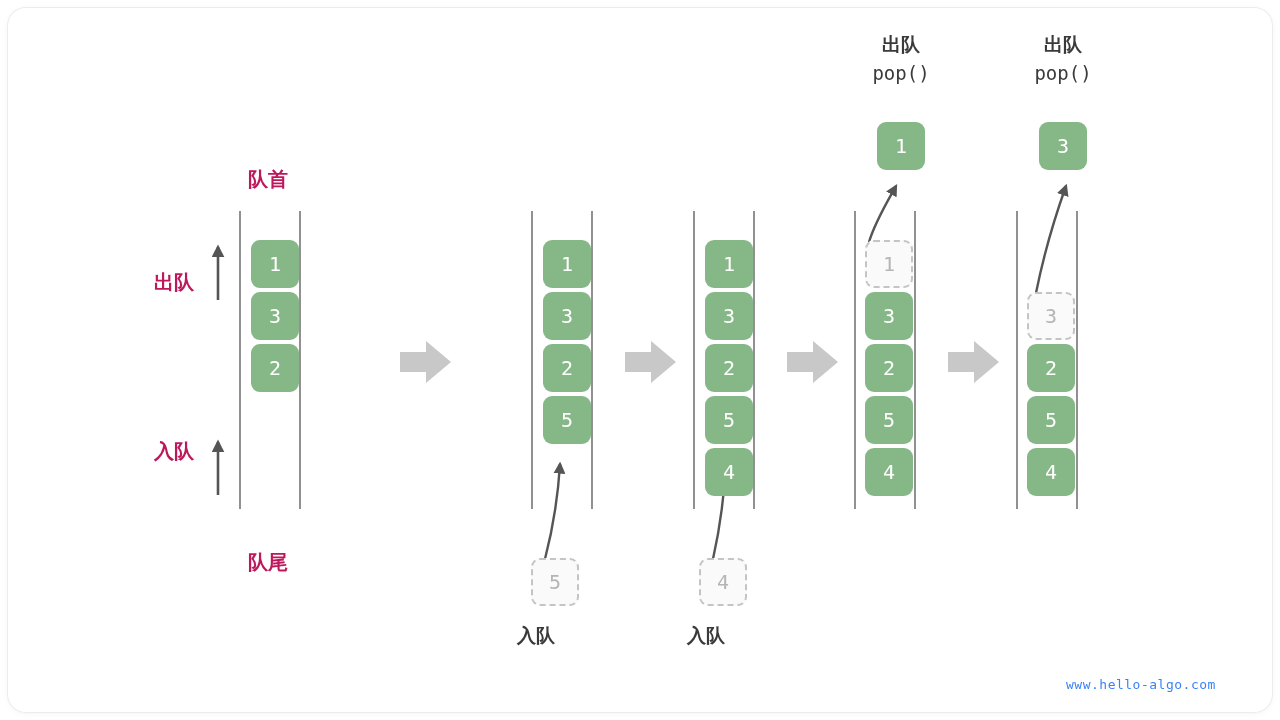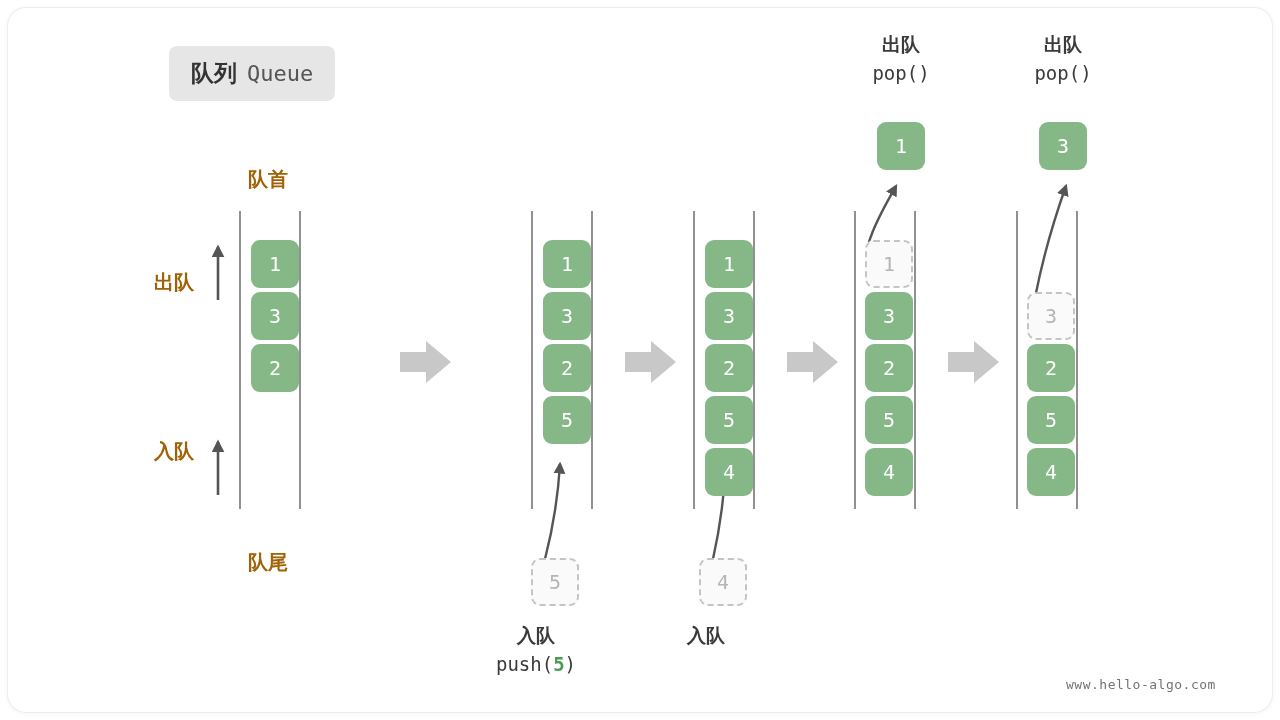--- a/index.html
+++ b/index.html
@@ -19,21 +19,21 @@
   
   #title-badge{
     position:absolute;left:161px;top:38px;
     padding:12px 22px;border-radius:8px;background:#e6e6e6;
     display:flex;align-items:baseline;gap:10px;white-space:nowrap;
   }
   #title-badge .cn{font-size:23px;font-weight:bold;color:#333;}
   #title-badge .en{font-size:22px;color:#555;font-family:"DejaVu Sans Mono","Liberation Mono",monospace;}
 
   
-  .cn-label{position:absolute;font-size:20px;font-weight:bold;color:#a16207;white-space:nowrap;}
+  .cn-label{position:absolute;font-size:20px;font-weight:bold;color:#be185d;white-space:nowrap;}
   .op-label{position:absolute;white-space:nowrap;text-align:center;color:#3a3a3a;}
   .op-label .l1{font-size:19px;font-weight:bold;line-height:26px;}
   .op-label .l2{font-size:19px;line-height:30px;font-family:"DejaVu Sans Mono","Liberation Mono",monospace;color:#3a3a3a;}
   .op-label .l2 .num{color:#4a9b53;font-weight:bold;}
 
   
   .box{
     position:absolute;width:48px;height:48px;border-radius:9px;
     background:#86b887;color:#ffffff;
     display:flex;align-items:center;justify-content:center;
@@ -41,35 +41,31 @@
   }
   .box.ghost{
     background:#fafafa;color:#b5b5b5;
     border:2px dashed #c4c4c4;
     box-sizing:border-box;
   }
 
   
   #watermark{
     position:absolute;left:1058px;top:669px;
-    font-size:13px;color:#737373;letter-spacing:.5px;
+    font-size:13px;color:#3b82f6;letter-spacing:.5px;
     font-family:"DejaVu Sans Mono","Liberation Mono",monospace;white-space:nowrap;
   }
   svg{position:absolute;left:0;top:0;overflow:visible;}
 </style>
 </head>
 <body>
 
 <div id="card">
 <div class="stage">
 
-  <div id="title-badge">
-    <span class="cn">队列</span>
-    <span class="en">Queue</span>
-  </div>
 
   <div class="cn-label" style="left:240px;top:158px;">队首</div>
   <div class="cn-label" style="left:240px;top:541px;">队尾</div>
   <div class="cn-label" style="left:146px;top:261px;">出队</div>
   <div class="cn-label" style="left:146px;top:430px;">入队</div>
 
   <svg width="1264" height="704">
     <defs>
       <marker id="ah" viewBox="0 0 10 10" refX="8" refY="5" markerWidth="5" markerHeight="5" orient="auto-start-reverse">
         <path d="M 0 0 L 10 5 L 0 10 z" fill="#555"></path>
@@ -163,21 +159,20 @@
   <div class="box" style="left:869px;top:114px;">1</div>
 
   <div class="box ghost" style="left:1019px;top:284px;">3</div>
   <div class="box" style="left:1019px;top:336px;">2</div>
   <div class="box" style="left:1019px;top:388px;">5</div>
   <div class="box" style="left:1019px;top:440px;">4</div>
   <div class="box" style="left:1031px;top:114px;">3</div>
 
   <div class="op-label" style="left:448px;top:615px;width:160px;">
     <div class="l1">入队</div>
-    <div class="l2"><span>push(</span><span class="num">5</span><span>)</span></div>
   </div>
 
   <div class="op-label" style="left:618px;top:615px;width:160px;">
     <div class="l1">入队</div>
   </div>
 
   <div class="op-label" style="left:803px;top:24px;width:180px;">
     <div class="l1">出队</div>
     <div class="l2"><span>pop(</span><span>)</span></div>
   </div>

